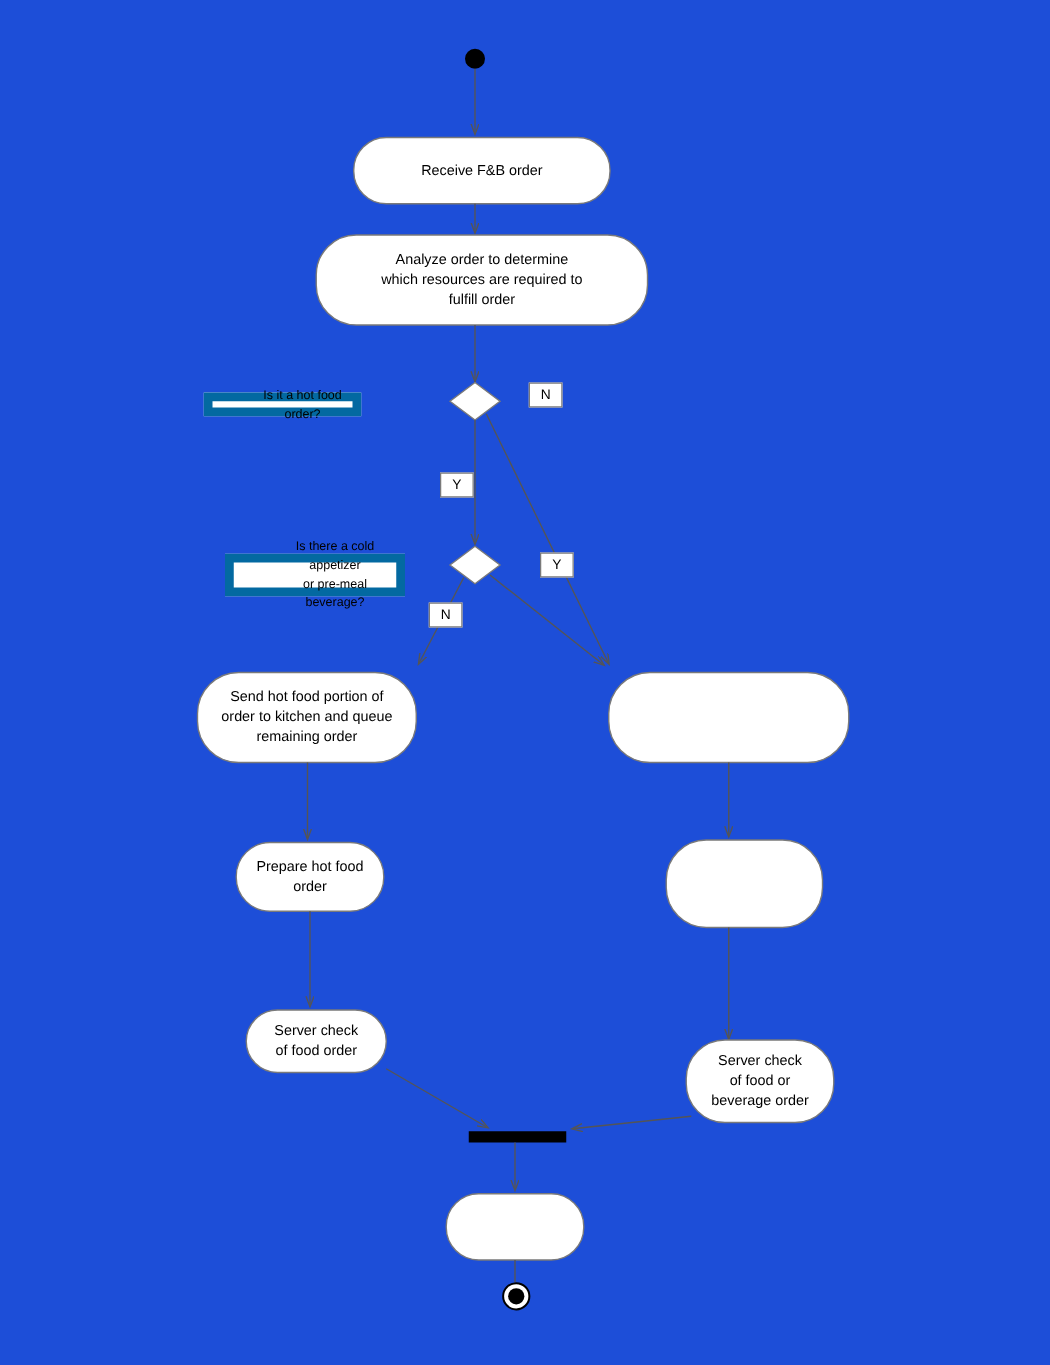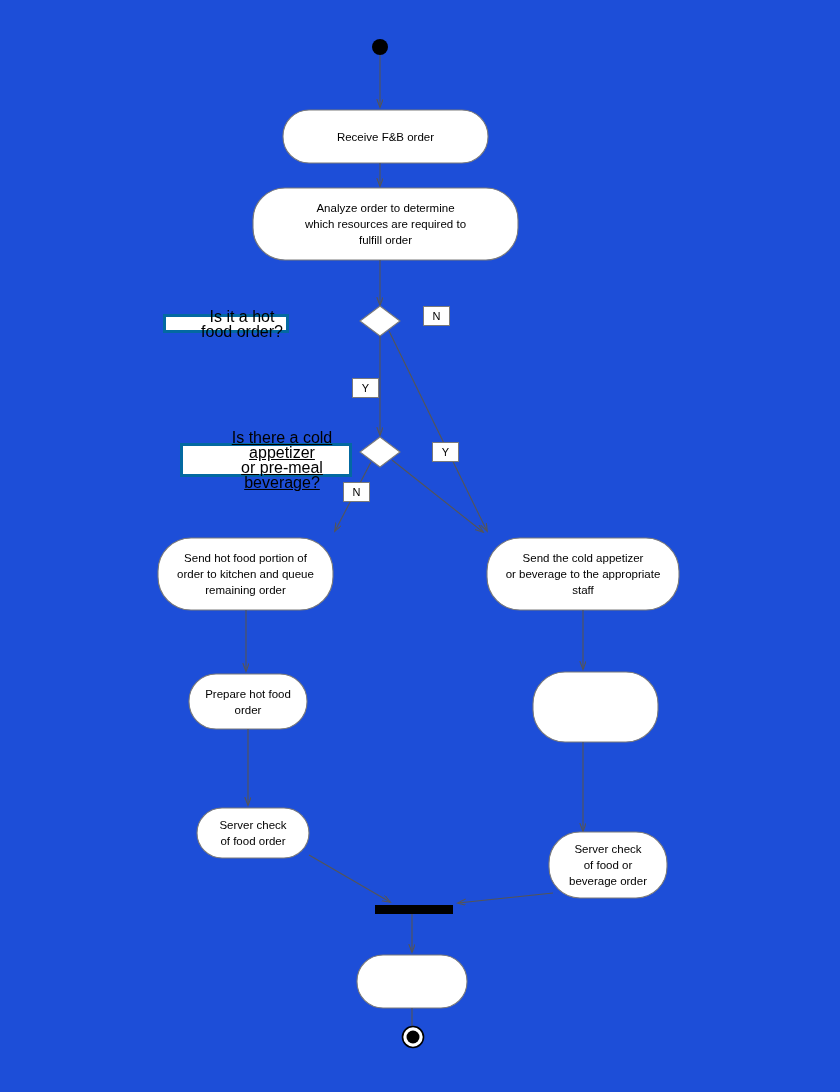--- a/index.html
+++ b/index.html
@@ -34,24 +34,24 @@
     pointer-events: none;
     white-space: pre-line;
   }
   .edge-label {
     position: absolute;
     display: flex;
     align-items: center;
     justify-content: center;
     text-align: center;
     color: #000000;
-    font-size: 16px;
+    font-size: 10px;
     line-height: 15px;
     background: #ffffff;
-    border: 3px solid #0369a1;
+    border: 7px solid #0369a1;
     box-sizing: border-box;
     white-space: pre-line;
     padding-left: 32px;
   }
   .guard-label {
     position: absolute;
     display: flex;
     align-items: center;
     justify-content: center;
     text-align: center;
@@ -135,33 +135,30 @@
     <circle cx="413" cy="1037" r="6.5" fill="#000000"></circle>
   </svg>
 
   <div class="node-label" style="left:283px; top:110px; width:205px; height:53px;">Receive F&amp;B order</div>
   <div class="node-label" style="left:253px; top:188px; width:265px; height:72px;">Analyze order to determine
 which resources are required to
 fulfill order</div>
   <div class="node-label" style="left:158px; top:538px; width:175px; height:72px;">Send hot food portion of
 order to kitchen and queue
 remaining order</div>
-  <div class="node-label" style="left:487px; top:538px; width:192px; height:72px;">Send the cold appetizer
-or beverage to the appropriate
-staff</div>
   <div class="node-label" style="left:189px; top:674px; width:118px; height:55px;">Prepare hot food
 order</div>
   <div class="node-label" style="left:197px; top:808px; width:112px; height:50px;">Server check
 of food order</div>
   <div class="node-label" style="left:549px; top:832px; width:118px; height:66px;">Server check
 of food or
 beverage order</div>
 
   <div class="edge-label" style="left:163px; top:314px; width:126px; height:19px;">Is it a hot food order?</div>
-  <div class="edge-label" style="left:180px; top:443px; width:172px; height:34px;text-decoration:underline;">Is there a cold appetizer
+  <div class="edge-label" style="left:180px; top:443px; width:144px; height:34px;">Is there a cold appetizer
 or pre-meal beverage?</div>
 
   <div class="guard-label" style="left:423px; top:306px; width:27px; height:20px;">N</div>
   <div class="guard-label" style="left:352px; top:378px; width:27px; height:20px;">Y</div>
   <div class="guard-label" style="left:432px; top:442px; width:27px; height:20px;">Y</div>
   <div class="guard-label" style="left:343px; top:482px; width:27px; height:20px;">N</div>
 
 </div>
 
 </body></html>

